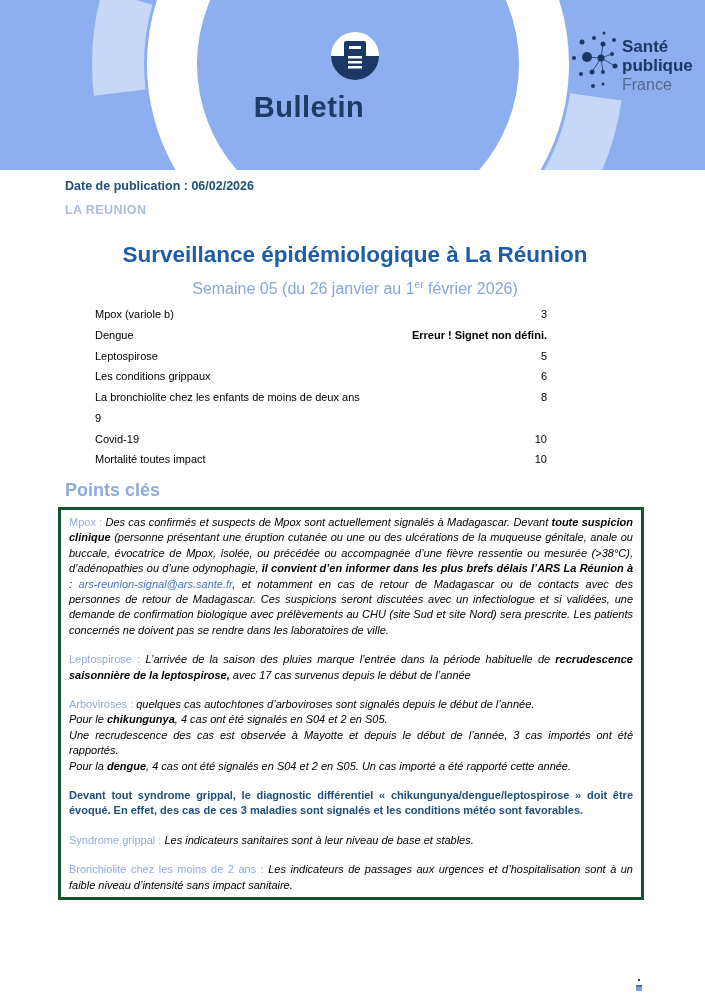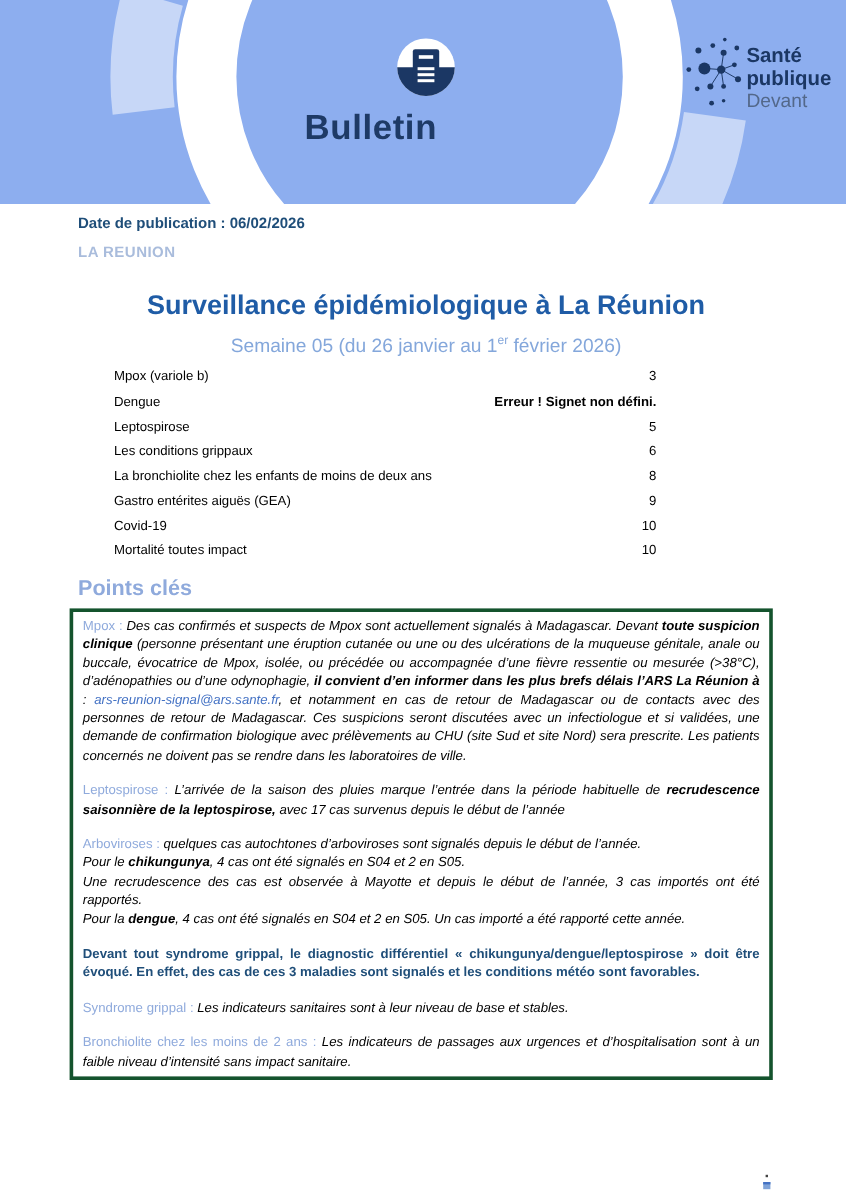--- a/index.html
+++ b/index.html
@@ -99,21 +99,21 @@
           <circle cx="35" cy="44" r="2"></circle>
             <circle cx="24" cy="44" r="2.5"></circle>
           <circle cx="13" cy="46" r="2"></circle>
             <circle cx="35" cy="56" r="1.5"></circle>
           <circle cx="25" cy="58" r="2"></circle>
         </g>
       </svg>
       <div class="logo-text">
         <div class="logo-line1">Santé</div>
         <div class="logo-line2">publique</div>
-        <div class="logo-line3">Devant</div>
+        <div class="logo-line3">France</div>
       </div>
     </div>
   </div>
 
   <div class="content">
 
     <div class="pub-date">Date de publication : 06/02/2026</div>
 
     <div class="region">LA REUNION</div>
 
@@ -137,21 +137,20 @@
         </div>
         <div class="toc-row">
           <span class="toc-label">Les conditions grippaux</span>
           <span class="toc-page">6</span>
         </div>
         <div class="toc-row">
           <span class="toc-label">La bronchiolite chez les enfants de moins de deux ans</span>
           <span class="toc-page">8</span>
         </div>
         <div class="toc-row">
-          <span class="toc-label">Gastro entérites aiguës (GEA)</span>
           <span class="toc-page">9</span>
         </div>
         <div class="toc-row">
           <span class="toc-label">Covid-19</span>
           <span class="toc-page">10</span>
         </div>
         <div class="toc-row">
           <span class="toc-label">Mortalité toutes impact</span>
           <span class="toc-page">10</span>
         </div>

